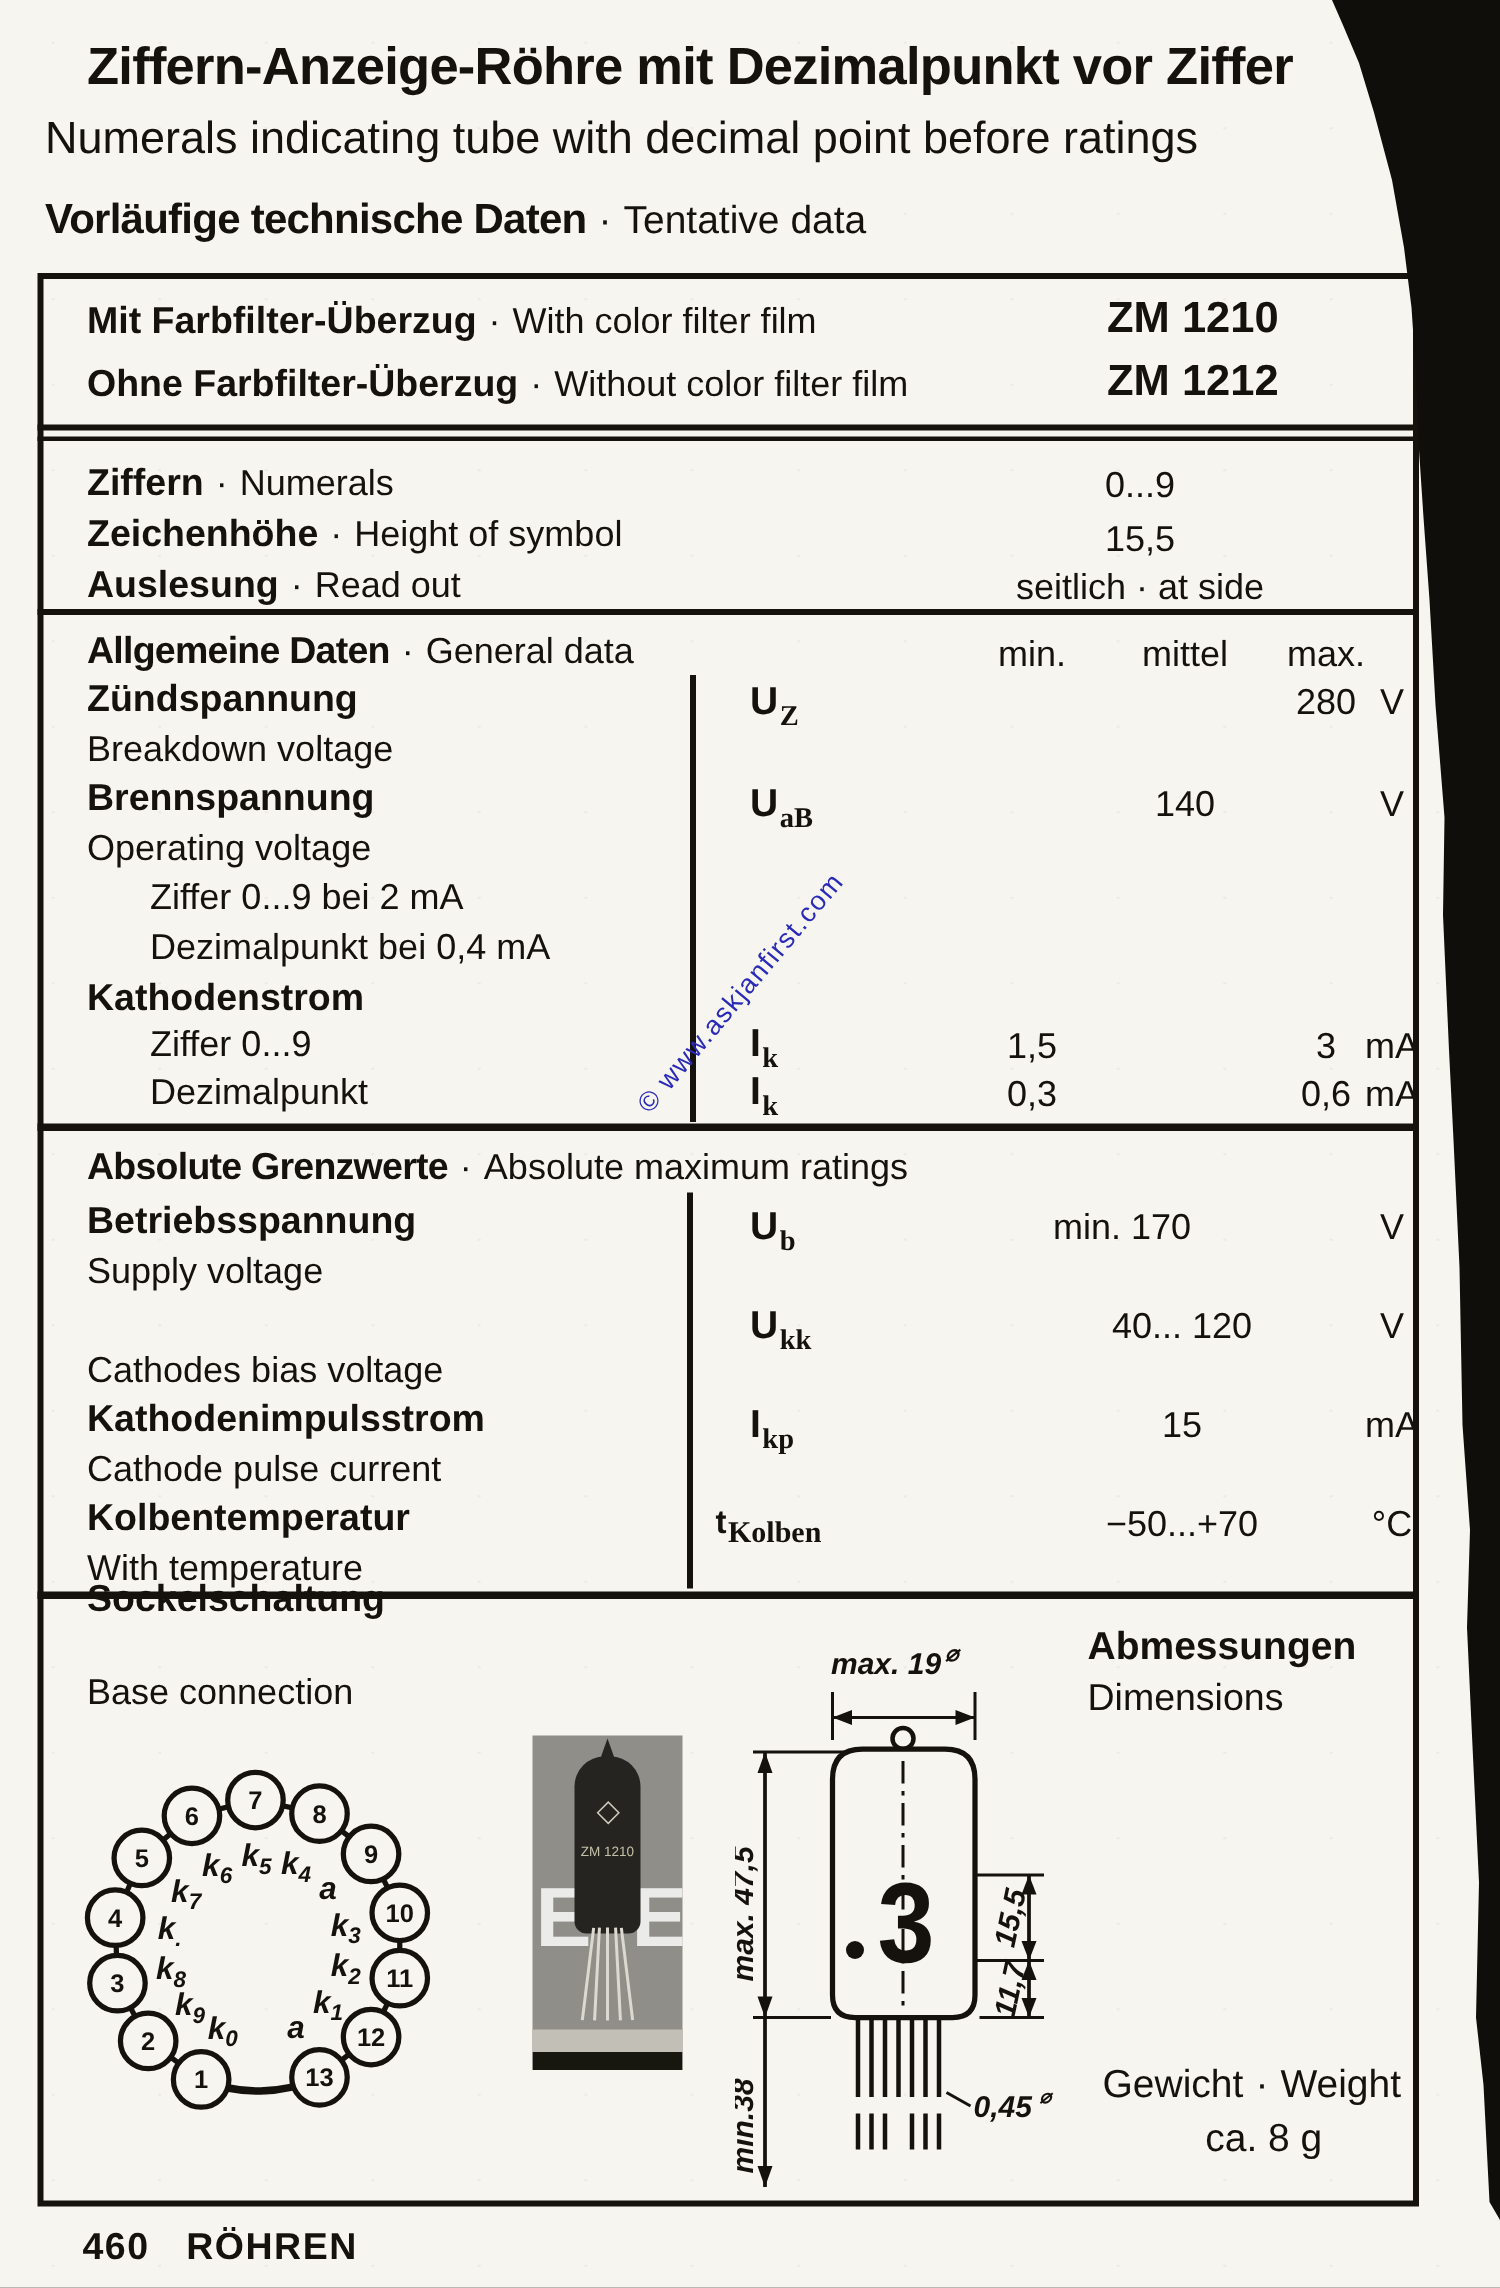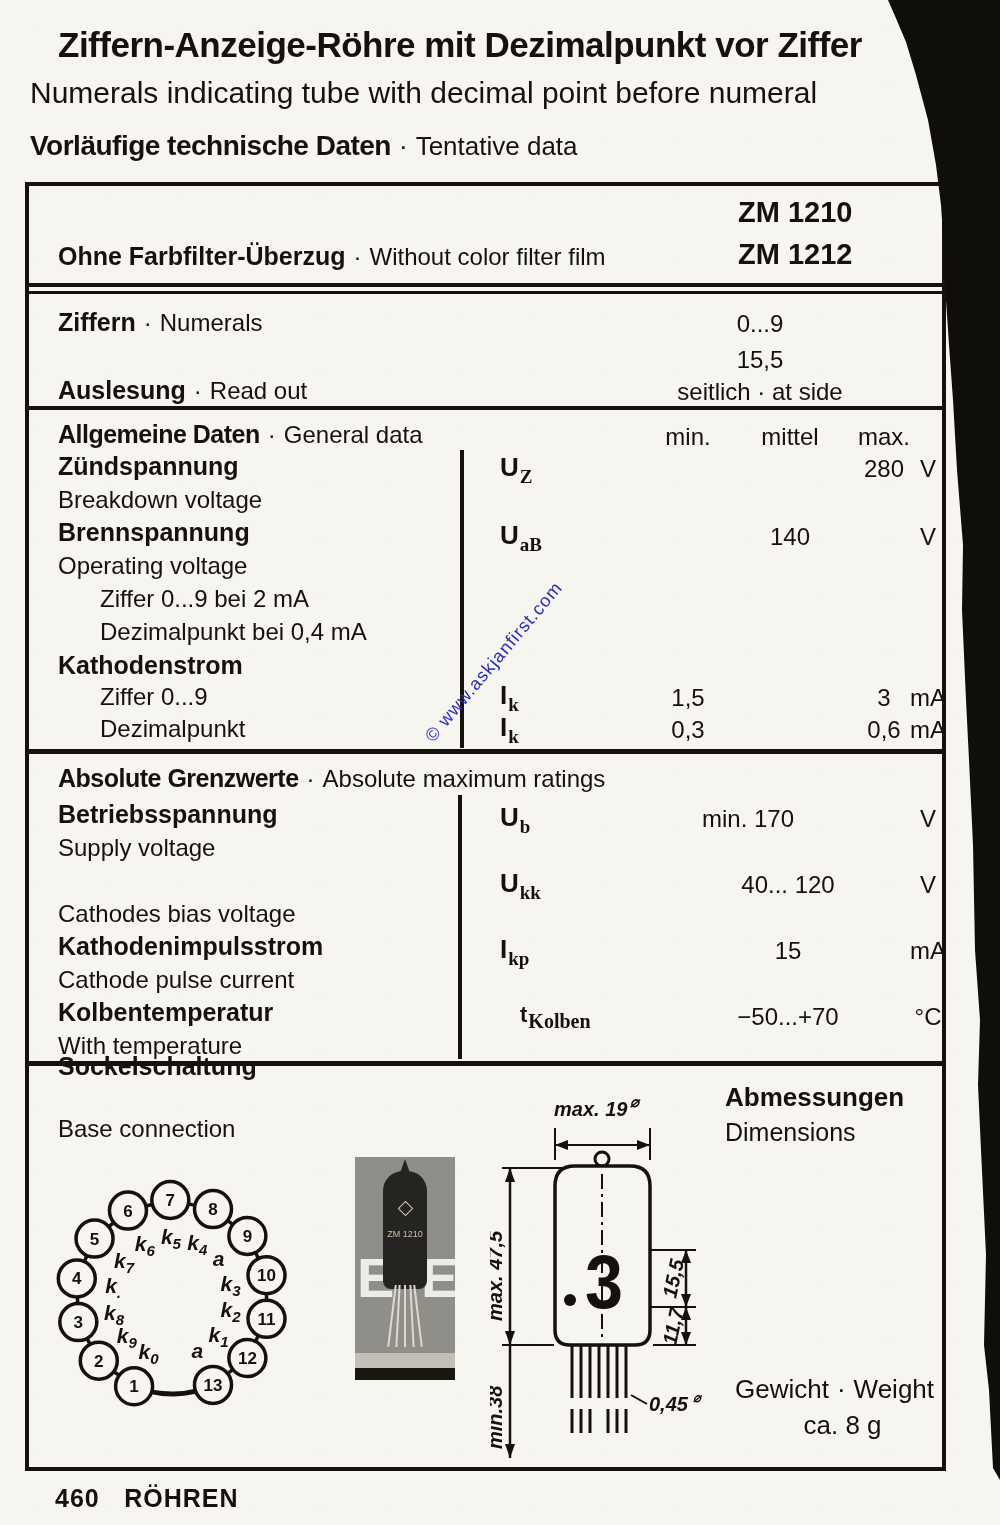--- a/index.html
+++ b/index.html
@@ -37,44 +37,50 @@
   #floordark{position:absolute;left:0;bottom:0;width:100%;height:12px;background:#17160f;}
   svg text{font-family:"Liberation Sans",sans-serif;fill:#15120d;}
   .dimlab{font-size:20px;font-weight:700;font-style:italic;}
 </style>
 </head>
 <body>
 
 <div id="page">
 
   <div class="abs xb f35" style="left:30px;top:26px;">Ziffern-Anzeige-Röhre mit Dezimalpunkt vor Ziffer</div>
-  <div class="abs f30" style="left:30px;top:76px;">Numerals indicating tube with decimal point before numeral</div>
+  <div class="abs f30" style="left:30px;top:76px;">Numerals indicating tube with decimal point before ratings</div>
   <div class="abs" style="left:30px;top:130px;">
     <span class="xb f28">Vorläufige technische Daten</span><span class="sep f26">·</span><span class="f26">Tentative data</span>
   </div>
 
   <div class="abs" style="left:25px;top:182px;width:913px;height:1281px;border:4px solid #15120d;"></div>
   <div class="line" style="left:25px;top:283px;width:921px;height:4px;"></div>
   <div class="line" style="left:25px;top:291px;width:921px;height:3px;"></div>
   <div class="line" style="left:25px;top:406px;width:921px;height:4px;"></div>
   <div class="line" style="left:25px;top:749px;width:921px;height:5px;"></div>
   <div class="line" style="left:25px;top:1061px;width:921px;height:5px;"></div>
   <div class="line" style="left:460px;top:450px;width:4px;height:298px;"></div>
   <div class="line" style="left:458px;top:795px;width:4px;height:264px;"></div>
 
+  <div class="abs" style="left:58px;top:200px;">
+    <span class="b f25">Mit Farbfilter-Überzug</span><span class="sep f24">·</span><span class="f24">With color filter film</span>
+  </div>
   <div class="abs type" style="left:738px;top:196px;">ZM 1210</div>
   <div class="abs" style="left:58px;top:242px;">
     <span class="b f25">Ohne Farbfilter-Überzug</span><span class="sep f24">·</span><span class="f24">Without color filter film</span>
   </div>
   <div class="abs type" style="left:738px;top:238px;">ZM 1212</div>
 
   <div class="abs" style="left:58px;top:308px;">
     <span class="b f25">Ziffern</span><span class="sep f24">·</span><span class="f24">Numerals</span>
   </div>
   <div class="abs val ctr" style="left:615px;top:310px;width:290px;">0...9</div>
+  <div class="abs" style="left:58px;top:342px;">
+    <span class="b f25">Zeichenhöhe</span><span class="sep f24">·</span><span class="f24">Height of symbol</span>
+  </div>
   <div class="abs val ctr" style="left:615px;top:346px;width:290px;">15,5</div>
   <div class="abs val ctr" style="left:615px;top:378px;width:290px;">seitlich · at side</div>
   <div class="abs" style="left:58px;top:376px;">
     <span class="b f25">Auslesung</span><span class="sep f24">·</span><span class="f24">Read out</span>
   </div>
 
   <div class="abs" style="left:58px;top:420px;">
     <span class="xb f25">Allgemeine Daten</span><span class="sep f24">·</span><span class="f24">General data</span>
   </div>
   <div class="abs val ctr" style="left:640px;top:423px;width:96px;">min.</div>
@@ -125,21 +131,21 @@
   <div class="abs val ctr" style="left:906px;top:871px;width:44px;">V</div>
 
   <div class="abs b f25" style="left:58px;top:932px;">Kathodenimpulsstrom</div>
   <div class="abs f24" style="left:58px;top:966px;">Cathode pulse current</div>
   <div class="abs sym" style="left:500px;top:934px;"><span>I</span><span class="ssub">kp</span></div>
   <div class="abs val ctr" style="left:668px;top:937px;width:240px;">15</div>
   <div class="abs val ctr" style="left:906px;top:937px;width:44px;">mA</div>
 
   <div class="abs b f25" style="left:58px;top:998px;">Kolbentemperatur</div>
   <div class="abs f24" style="left:58px;top:1032px;">With temperature</div>
-  <div class="abs sym symt" style="left:520px;top:1002px;"><span>t</span><span class="ssub">Kolben</span></div>
+  <div class="abs sym symt" style="left:477px;top:1002px;"><span>t</span><span class="ssub">Kolben</span></div>
   <div class="abs val ctr" style="left:668px;top:1003px;width:240px;">−50...+70</div>
   <div class="abs val ctr" style="left:906px;top:1003px;width:44px;">°C</div>
 
   <div class="abs b f25" style="left:58px;top:1052px;">Sockelschaltung</div>
   <div class="abs f24" style="left:58px;top:1115px;">Base connection</div>
 
   <svg id="pin-svg" class="abs" style="left:50px;top:1172px;" width="246" height="256" viewBox="0 0 246 256">
       <path d="M162.9939713888479,212.91185534255504 A97,97 0 0 1 84.09908053654047,214.28897078488671" fill="none" stroke="#15120d" stroke-width="5"></path>
       <line x1="84.09908053654047" y1="214.28897078488671" x2="48.79317071839111" y2="188.6377258120792" stroke="#15120d" stroke-width="3.5"></line>
       <line x1="48.79317071839111" y1="188.6377258120792" x2="28.305194849960387" y2="150.10544737494453" stroke="#15120d" stroke-width="3.5"></line>

